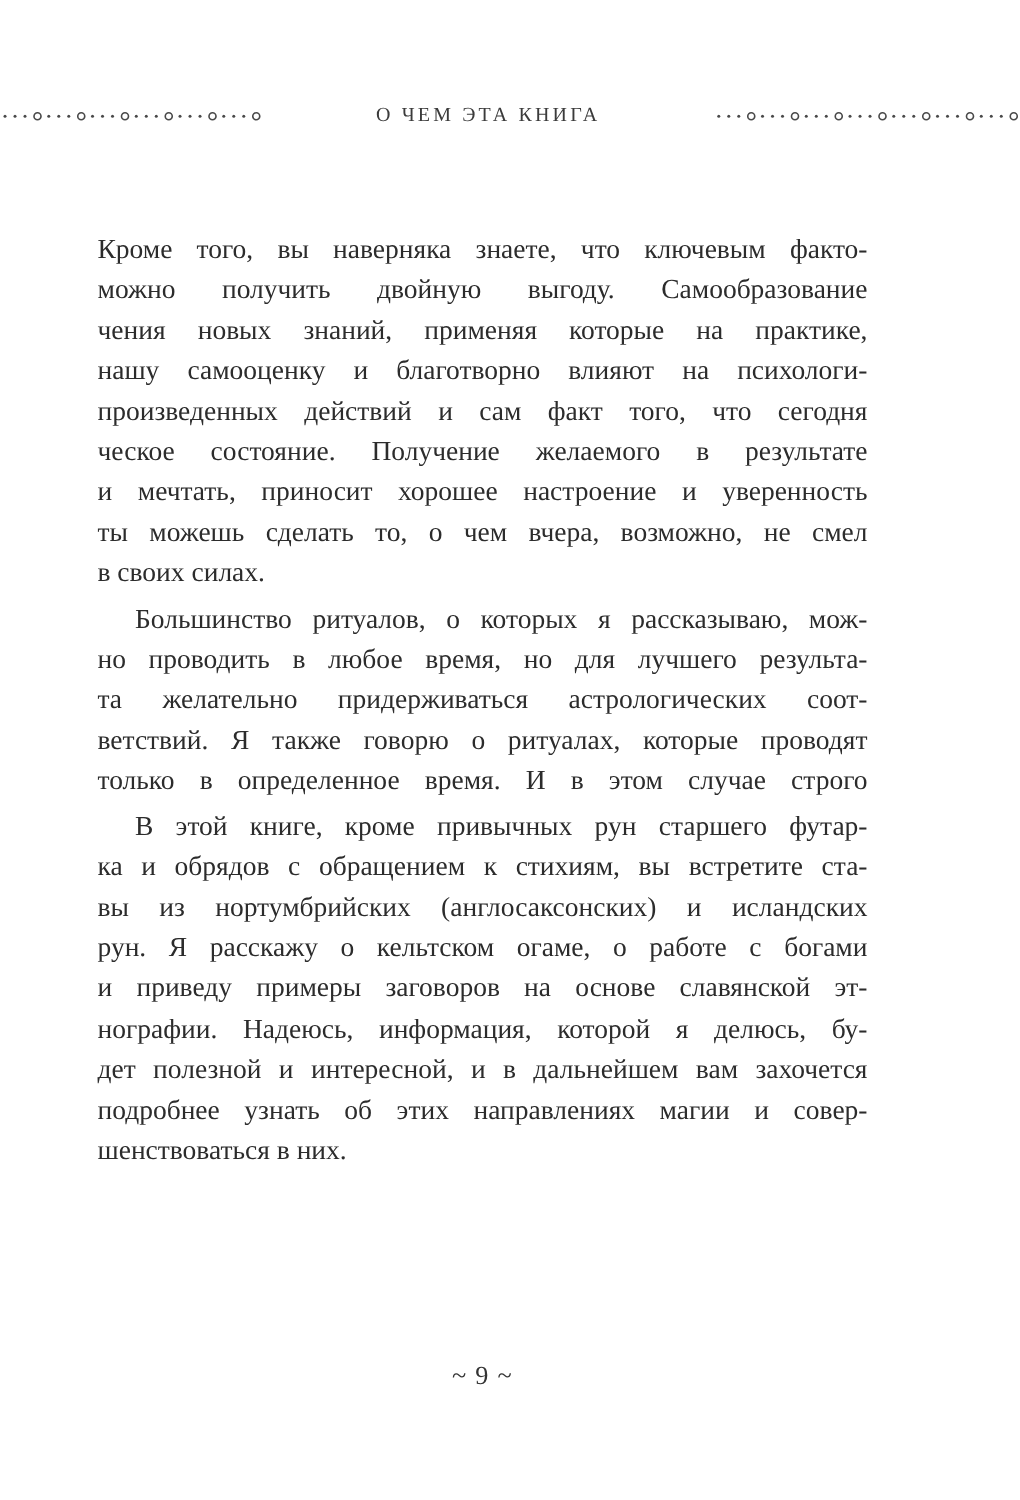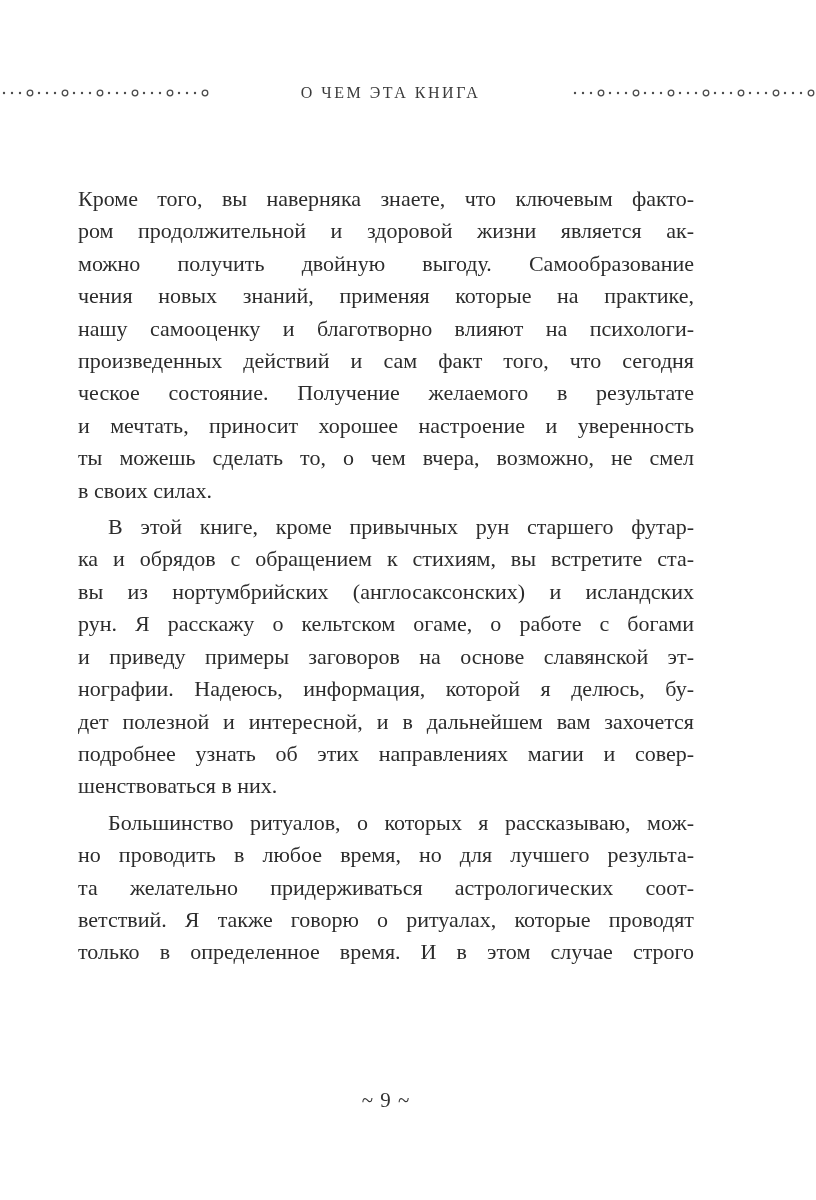--- a/index.html
+++ b/index.html
@@ -108,43 +108,42 @@
       <circle cx="214" cy="5" r="1.2" fill="#4a4a4a"></circle>
       <circle cx="222" cy="5" r="1.2" fill="#4a4a4a"></circle>
       <circle cx="230" cy="5" r="1.2" fill="#4a4a4a"></circle>
       <circle cx="240" cy="5" r="2.8" fill="none" stroke="#4a4a4a" stroke-width="1.3"></circle>
     </svg>
 </div>
 
 <div class="body-text">
     <div class="paragraph">
       <div class="line">Кроме того, вы наверняка знаете, что ключевым факто-</div>
-      <div class="line">ром продолжительной и здоровой жизни является ак-</div>
       <div class="line">можно получить двойную выгоду. Самообразование</div>
       <div class="line">чения новых знаний, применяя которые на практике,</div>
       <div class="line">нашу самооценку и благотворно влияют на психологи-</div>
       <div class="line">произведенных действий и сам факт того, что сегодня</div>
       <div class="line">ческое состояние. Получение желаемого в результате</div>
       <div class="line">и мечтать, приносит хорошее настроение и уверенность</div>
       <div class="line">ты можешь сделать то, о чем вчера, возможно, не смел</div>
       <div class="line last">в своих силах.</div>
+    </div>
+    <div class="paragraph">
+      <div class="line first">Большинство ритуалов, о которых я рассказываю, мож-</div>
+      <div class="line">но проводить в любое время, но для лучшего результа-</div>
+      <div class="line">та желательно придерживаться астрологических соот-</div>
+      <div class="line">ветствий. Я также говорю о ритуалах, которые проводят</div>
+      <div class="line">только в определенное время. И в этом случае строго</div>
     </div>
     <div class="paragraph">
       <div class="line first">В этой книге, кроме привычных рун старшего футар-</div>
       <div class="line">ка и обрядов с обращением к стихиям, вы встретите ста-</div>
       <div class="line">вы из нортумбрийских (англосаксонских) и исландских</div>
       <div class="line">рун. Я расскажу о кельтском огаме, о работе с богами</div>
       <div class="line">и приведу примеры заговоров на основе славянской эт-</div>
       <div class="line">нографии. Надеюсь, информация, которой я делюсь, бу-</div>
       <div class="line">дет полезной и интересной, и в дальнейшем вам захочется</div>
       <div class="line">подробнее узнать об этих направлениях магии и совер-</div>
       <div class="line last">шенствоваться в них.</div>
     </div>
-    <div class="paragraph">
-      <div class="line first">Большинство ритуалов, о которых я рассказываю, мож-</div>
-      <div class="line">но проводить в любое время, но для лучшего результа-</div>
-      <div class="line">та желательно придерживаться астрологических соот-</div>
-      <div class="line">ветствий. Я также говорю о ритуалах, которые проводят</div>
-      <div class="line">только в определенное время. И в этом случае строго</div>
-    </div>
   </div>
 
 <div class="page-footer">~ 9 ~</div>
 
 </body></html>

